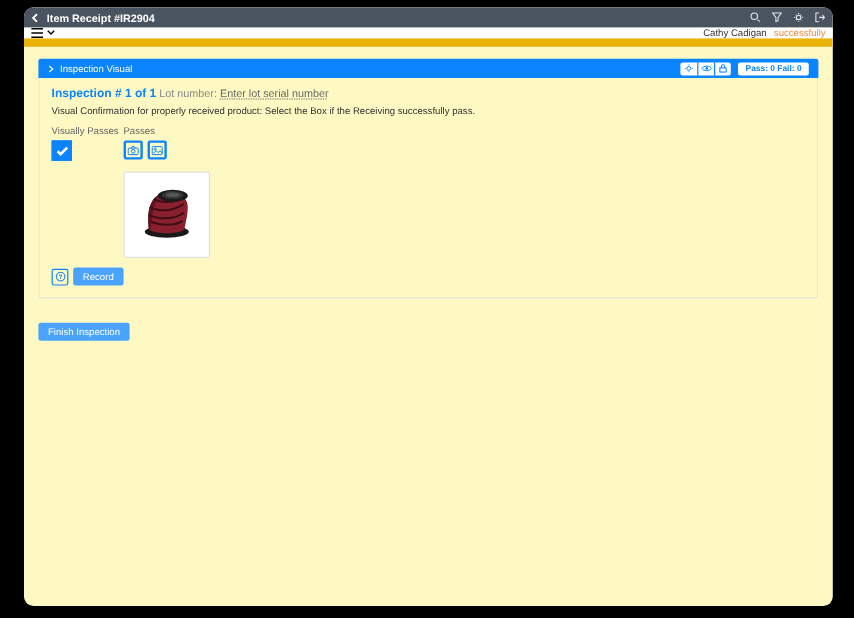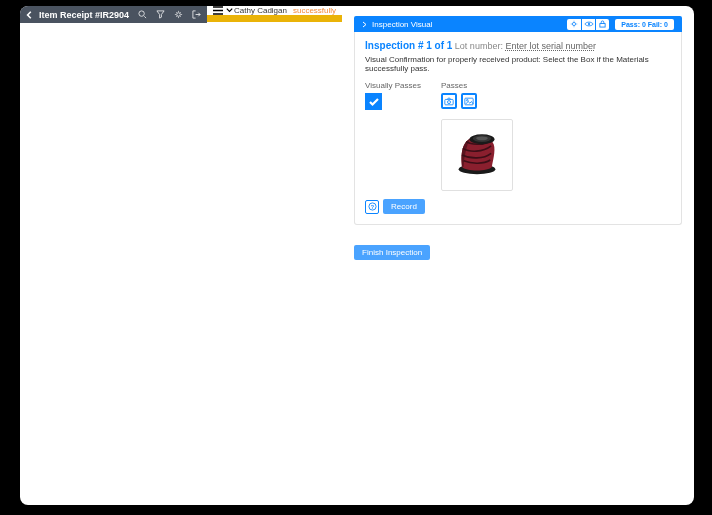--- a/index.html
+++ b/index.html
@@ -1,18 +1,18 @@
 <!DOCTYPE html>
 <html><head>
 <meta charset="utf-8">
 <style>
 *{box-sizing:border-box;margin:0;padding:0}
 html,body{font-family:Arial,Helvetica,sans-serif;background:#000;height:515px;width:712px;overflow:hidden}
 .device{position:absolute;left:17px;top:3px;width:680px;height:505px;background:#000;border-radius:12px}
-.screen{position:absolute;left:3px;top:3px;right:3px;bottom:3px;background:#ffffff;border-radius:8px;overflow:hidden;display:flex;flex-direction:row}
+.screen{position:absolute;left:3px;top:3px;right:3px;bottom:3px;background:#fef9c3;border-radius:8px;overflow:hidden;display:flex;flex-direction:column}
 .side-btn{position:absolute;left:13px;top:250px;width:3px;height:28px;background:#222;border-radius:2px}
 .titlebar{height:17px;background:#4a5360;color:#fff;display:flex;align-items:center;font-size:9px;font-weight:600;padding:0 6px}
 .titlebar .back{margin-right:5px;display:flex;align-items:center}
 .titlebar .sp{flex:1}
 .titlebar .ticon{margin-left:9px;opacity:.85}
 .subbar{height:16px;background:#fff;border-bottom:7px solid #eab308;display:flex;align-items:center;padding:0 6px;font-size:8px}
 .subbar .menu{display:flex;align-items:center;gap:2px}
 .subbar .sp{flex:1}
 .subbar .user{color:#333}
 .subbar .role{color:#f28b3b;margin-left:6px}
@@ -23,21 +23,21 @@
 .bluebar .wseg{display:flex;background:#fff;border-radius:2px;height:11px;align-items:center}
 .bluebar .wseg .seg{width:14px;height:11px;display:flex;align-items:center;justify-content:center}
 .bluebar .wseg .seg+.seg{border-left:1px solid #0a84ff}
 .bluebar .pill{background:#fff;color:#0a84ff;font-size:7px;font-weight:600;padding:1px 6px;border-radius:2px;margin-left:6px;height:11px;display:flex;align-items:center}
 .card{border:1px solid #e3e3e3;border-top:none;padding:6px 10px 10px;border-radius:0 0 3px 3px}
 .insp-line{font-size:9px;color:#555;padding:2px 0 4px}
 .insp-line .ttl{color:#0a84ff;font-weight:700;font-size:10px}
 .insp-line .lotlbl{color:#888}
 .insp-line .lotlink{color:#666;text-decoration:underline dotted}
 .desc{font-size:8px;color:#333;margin-bottom:8px}
-.body-row{display:flex;gap:20px}
+.body-row{display:flex;gap:4px}
 .col .lbl{font-size:8px;color:#666;margin-bottom:3px}
 .chk{width:17px;height:17px;border:2px solid #0a84ff;background:#0a84ff;display:flex;align-items:center;justify-content:center}
 .photo-icons{display:flex;gap:4px}
 .pico{width:16px;height:16px;border:2px solid #0a84ff;border-radius:2px;display:flex;align-items:center;justify-content:center}
 .thumb{margin-top:10px;width:72px;height:72px;border:1px solid #e0e0e0;border-radius:2px;display:flex;align-items:center;justify-content:center;background:#fff}
 .record-row{margin-top:8px;display:flex;align-items:center;gap:4px}
 .help{width:14px;height:14px;border:1px solid #0a84ff;border-radius:2px;display:flex;align-items:center;justify-content:center}
 .btn{background:#4aa3ff;color:#fff;font-size:8px;padding:3px 8px;border:none;border-radius:2px}
 .finish{margin-top:20px}
 svg{display:block}
@@ -130,21 +130,21 @@
         </span>
         <span class="pill">Pass: 0 Fail: 0</span>
       </div>
 
       <div class="card">
         <div class="insp-line">
           <span class="ttl">Inspection # 1 of 1</span>
           <span class="lotlbl">Lot number:</span>
           <span class="lotlink">Enter lot serial number</span>
         </div>
-        <div class="desc">Visual Confirmation for properly received product: Select the Box if the Materials successfully pass.</div>
+        <div class="desc">Visual Confirmation for properly received product: Select the Box if the Receiving successfully pass.</div>
 
         <div class="body-row">
           <div class="col">
             <div class="lbl">Visually Passes</div>
             <div class="chk">
               <svg width="12" height="12" viewBox="0 0 12 12">
                   <path d="M2 6l2.5 2.5L10 3" stroke="#fff" stroke-width="2.2" fill="none"></path>
                 </svg>
             </div>
           </div>

